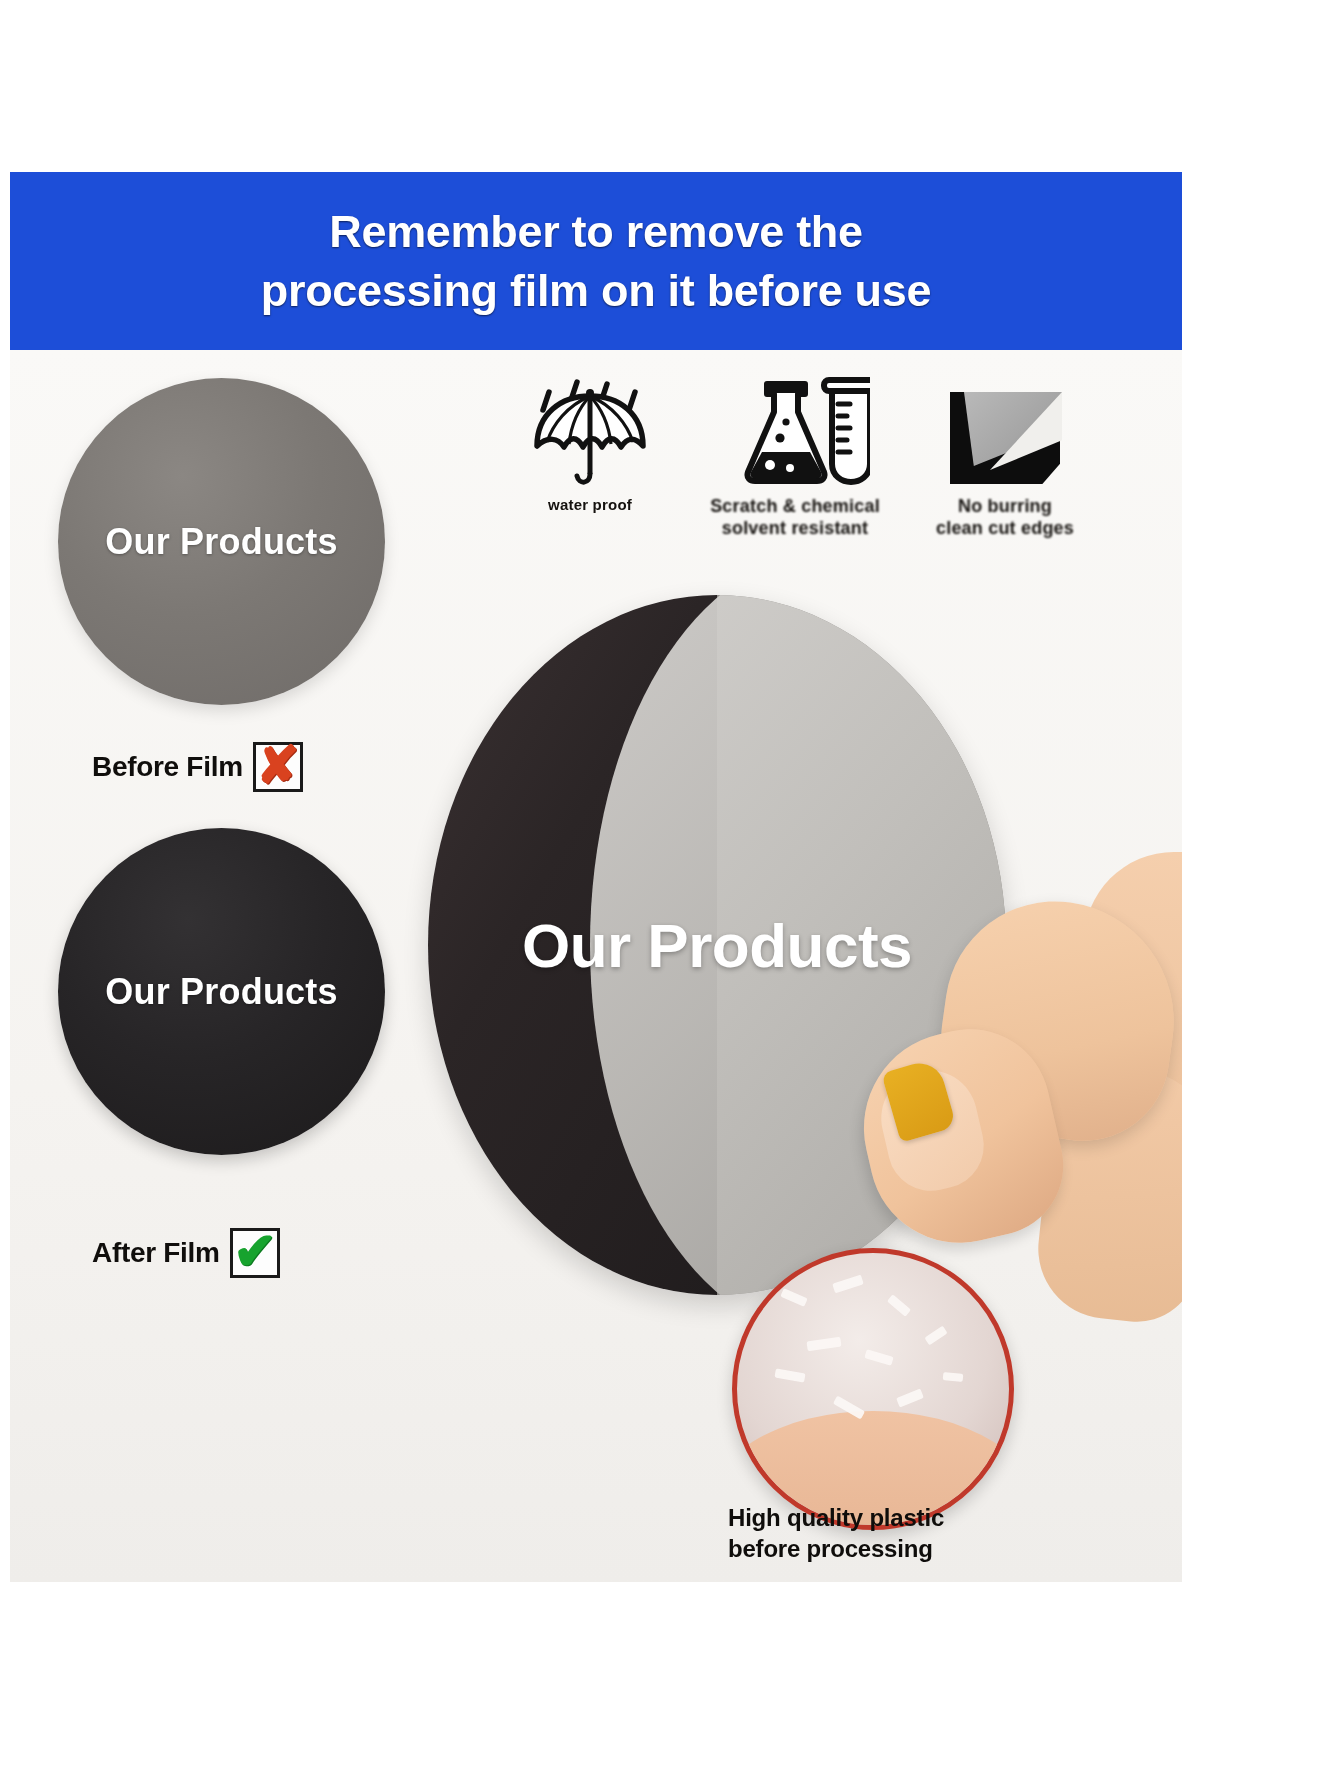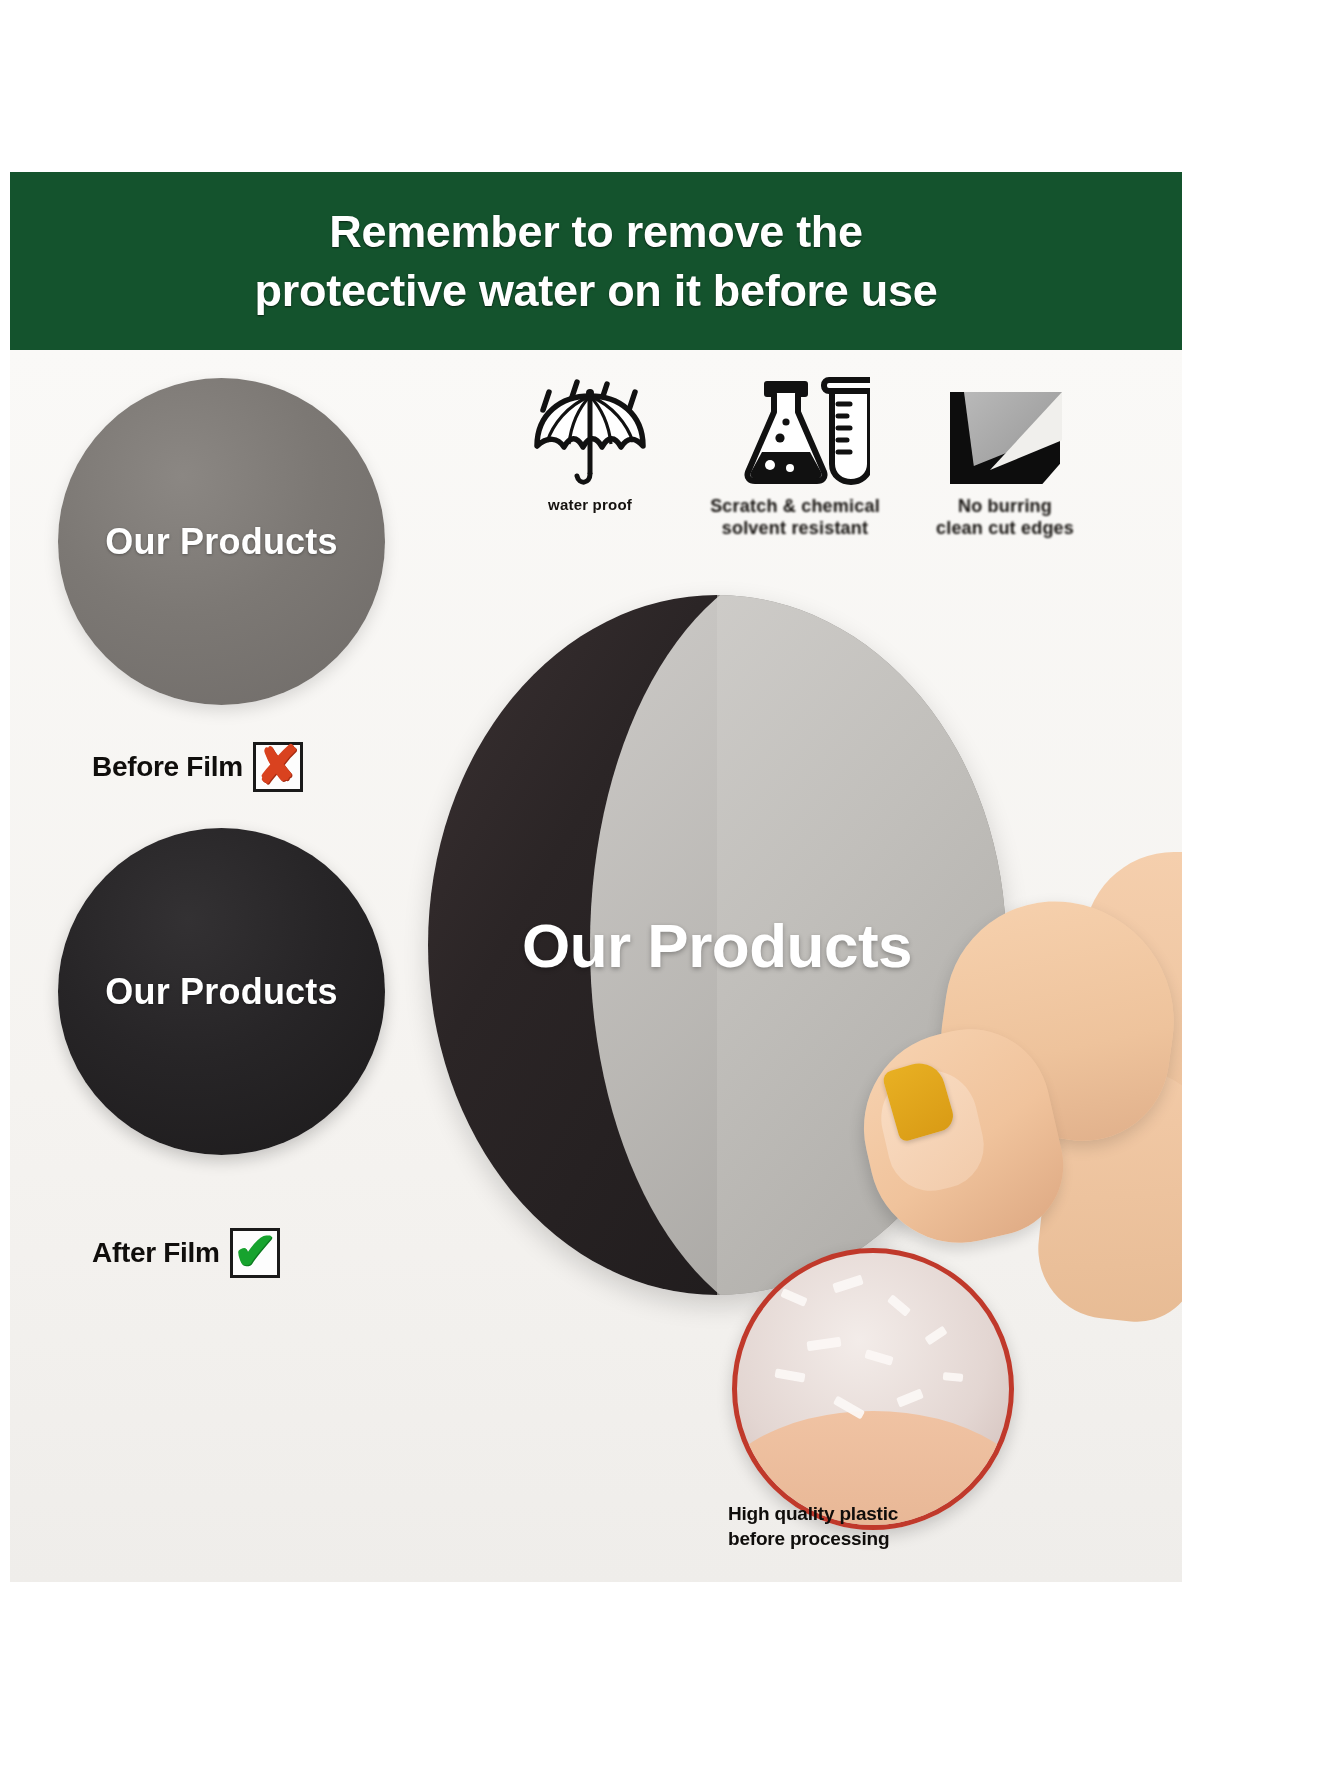--- a/index.html
+++ b/index.html
@@ -16,21 +16,21 @@
     position:absolute;
     left:10px; top:172px;
     width:1172px; height:1410px;
     background:#f6f4f1;
     overflow:hidden;
   }
 
   
   #banner{
     position:absolute;left:0;top:0;width:100%;height:178px;
-    background:#14532d;
+    background:#1d4ed8;
     display:flex;flex-direction:column;
     align-items:center;justify-content:center;
     box-sizing:border-box;
   }
   .banner-line{
     color:#ffffff;
     font-size:45px;
     font-weight:bold;
     letter-spacing:-0.3px;
     line-height:1.32;
@@ -220,33 +220,33 @@
   #granule-inset .palm2{
     position:absolute;left:-12%;bottom:-34%;width:124%;height:76%;
     border-radius:50% 50% 46% 46%;
     background:linear-gradient(180deg,#f0c3a3 0%,#e2ae8c 100%);
   }
   .flake{ position:absolute;background:#fbf7f4;border-radius:2px;opacity:.95; }
 
   
   #granule-caption{
     position:absolute;left:718px;top:1152px;width:300px;
-    font-size:19px;font-weight:bold;color:#0f0d0b;
+    font-size:24px;font-weight:bold;color:#0f0d0b;
     line-height:1.3;letter-spacing:-.2px;
     filter:blur(.35px);
   }
 </style>
 </head>
 <body>
 
 <div id="product-card">
 
   <div id="banner">
     <div class="banner-line">Remember to remove the</div>
-    <div class="banner-line">protective water on it before use</div>
+    <div class="banner-line">processing film on it before use</div>
   </div>
 
   <div id="stage">
 
     <div class="feature" id="feat-water">
       <div class="glyph">
         <svg width="150" height="118" viewBox="0 0 150 118">
           <g stroke="#111" stroke-width="5.5" fill="none" stroke-linecap="round">
             <line x1="34" y1="24" x2="28" y2="42"></line>
             <line x1="62" y1="14" x2="56" y2="32"></line>

